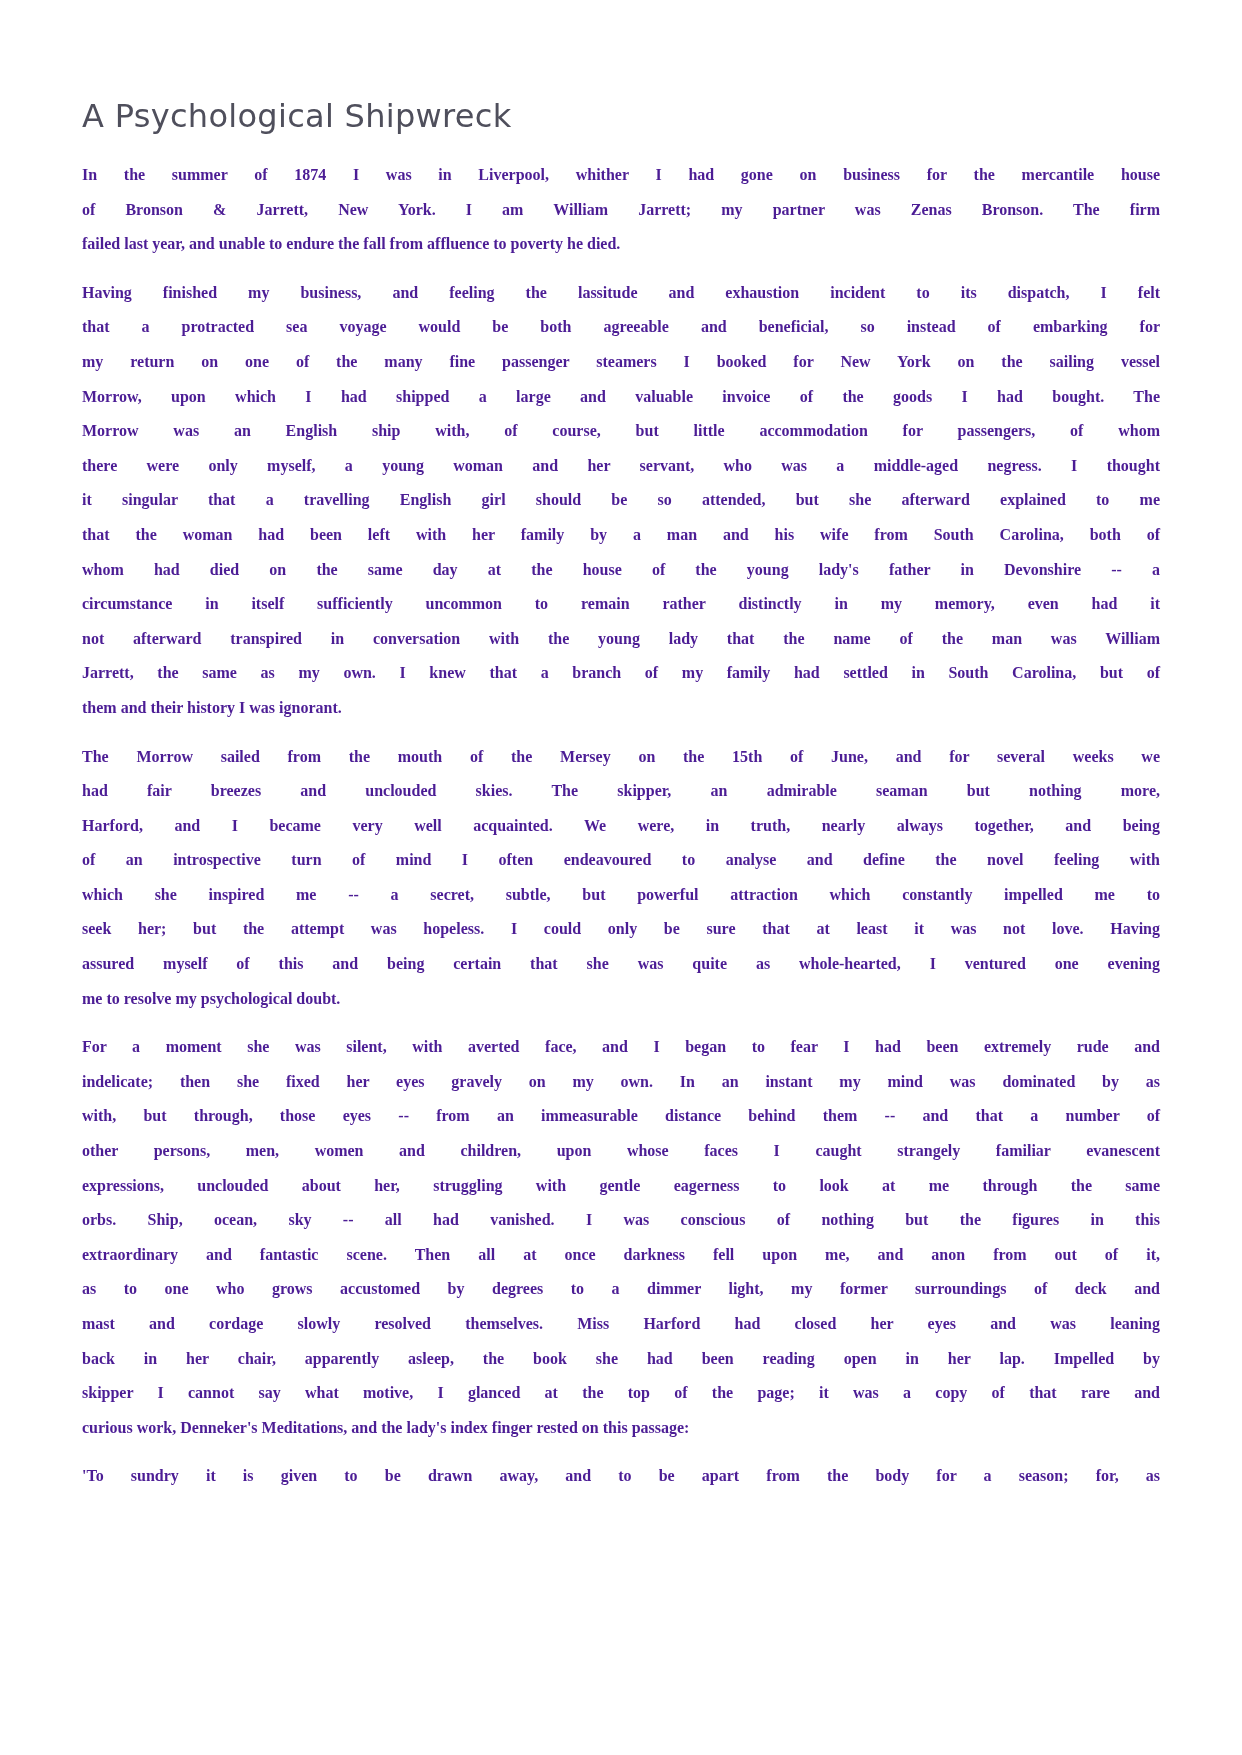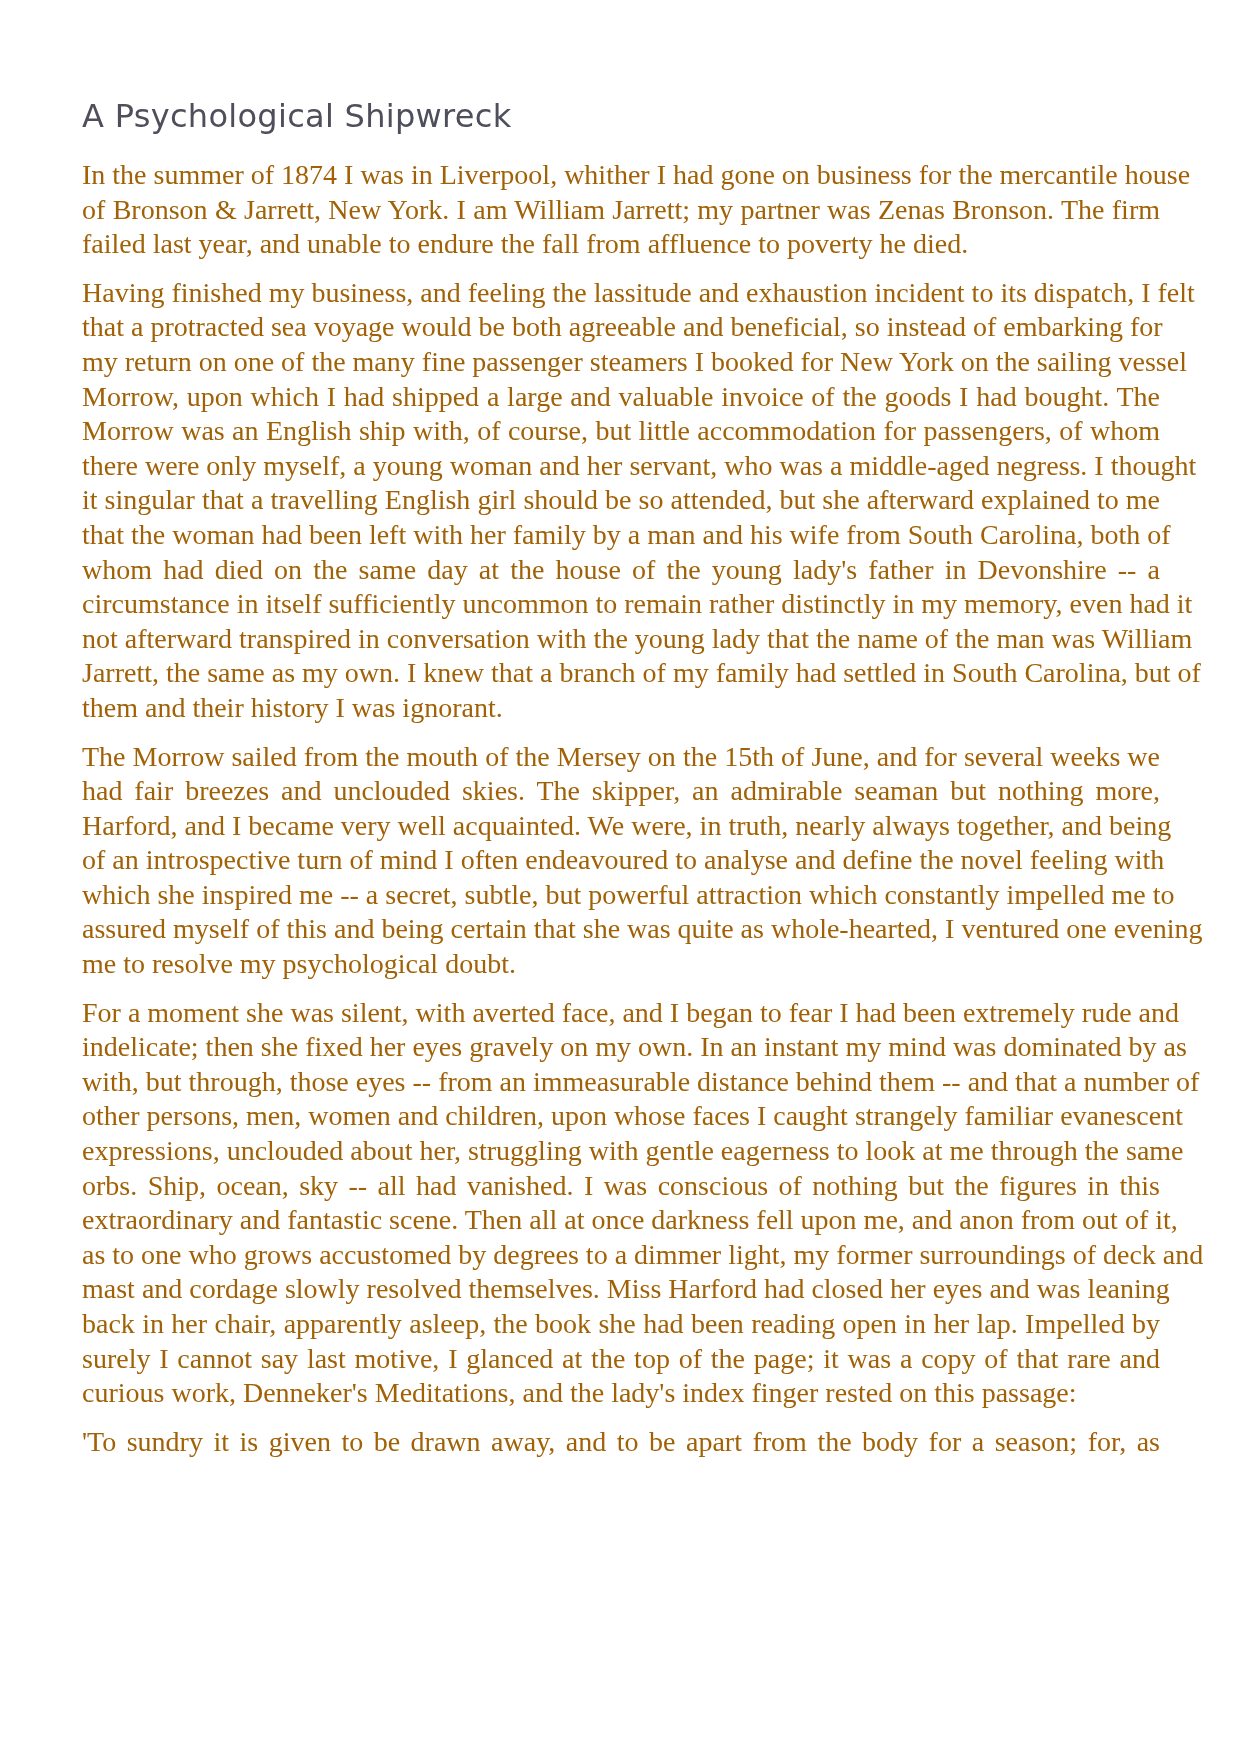--- a/index.html
+++ b/index.html
@@ -6,23 +6,23 @@
     body { width: 1242px; height: 1755px; position: relative; overflow: hidden; }
     .page { position: absolute; left: 82px; top: 84px; width: 1078px; }
     .title {
       font-family: "DejaVu Sans", sans-serif;
       font-size: 32px; font-weight: normal; color: #4f4f5c;
       margin: 0; line-height: 64px; letter-spacing: 0.3px;
     }
     .para { margin: 0 0 14px 0; }
     .line {
       font-family: "Liberation Serif", serif;
-      font-size: 28px; line-height: 34.6px; color: #a16207;
+      font-size: 16px; line-height: 34.6px; color: #4c1d95;
       text-align: justify; text-align-last: justify;
-      white-space: nowrap; height: 34.6px; overflow: visible;
+      white-space: nowrap; height: 34.6px; overflow: visible; font-weight: bold;
     }
     .line.last { text-align-last: left; }
     #p1 { margin-top: 10px; }
   </style>
 </head>
 <body>
 
 <div class="page">
   <h1 class="title">A Psychological Shipwreck</h1>
   <div id="paras">
@@ -45,34 +45,35 @@
         <div class="line">not afterward transpired in conversation with the young lady that the name of the man was William</div>
         <div class="line">Jarrett, the same as my own. I knew that a branch of my family had settled in South Carolina, but of</div>
         <div class="line last">them and their history I was ignorant.</div>
       </div>
       <div class="para">
         <div class="line">The Morrow sailed from the mouth of the Mersey on the 15th of June, and for several weeks we</div>
         <div class="line">had fair breezes and unclouded skies. The skipper, an admirable seaman but nothing more,</div>
         <div class="line">Harford, and I became very well acquainted. We were, in truth, nearly always together, and being</div>
         <div class="line">of an introspective turn of mind I often endeavoured to analyse and define the novel feeling with</div>
         <div class="line">which she inspired me -- a secret, subtle, but powerful attraction which constantly impelled me to</div>
+        <div class="line">seek her; but the attempt was hopeless. I could only be sure that at least it was not love. Having</div>
         <div class="line">assured myself of this and being certain that she was quite as whole-hearted, I ventured one evening</div>
         <div class="line last">me to resolve my psychological doubt.</div>
       </div>
       <div class="para">
         <div class="line">For a moment she was silent, with averted face, and I began to fear I had been extremely rude and</div>
         <div class="line">indelicate; then she fixed her eyes gravely on my own. In an instant my mind was dominated by as</div>
         <div class="line">with, but through, those eyes -- from an immeasurable distance behind them -- and that a number of</div>
         <div class="line">other persons, men, women and children, upon whose faces I caught strangely familiar evanescent</div>
         <div class="line">expressions, unclouded about her, struggling with gentle eagerness to look at me through the same</div>
         <div class="line">orbs. Ship, ocean, sky -- all had vanished. I was conscious of nothing but the figures in this</div>
         <div class="line">extraordinary and fantastic scene. Then all at once darkness fell upon me, and anon from out of it,</div>
         <div class="line">as to one who grows accustomed by degrees to a dimmer light, my former surroundings of deck and</div>
         <div class="line">mast and cordage slowly resolved themselves. Miss Harford had closed her eyes and was leaning</div>
         <div class="line">back in her chair, apparently asleep, the book she had been reading open in her lap. Impelled by</div>
-        <div class="line">surely I cannot say last motive, I glanced at the top of the page; it was a copy of that rare and</div>
+        <div class="line">skipper I cannot say what motive, I glanced at the top of the page; it was a copy of that rare and</div>
         <div class="line last">curious work, Denneker's Meditations, and the lady's index finger rested on this passage:</div>
       </div>
       <div class="para">
         <div class="line">'To sundry it is given to be drawn away, and to be apart from the body for a season; for, as</div>
       </div>
     </div>
 </div>
 
 </body></html>

